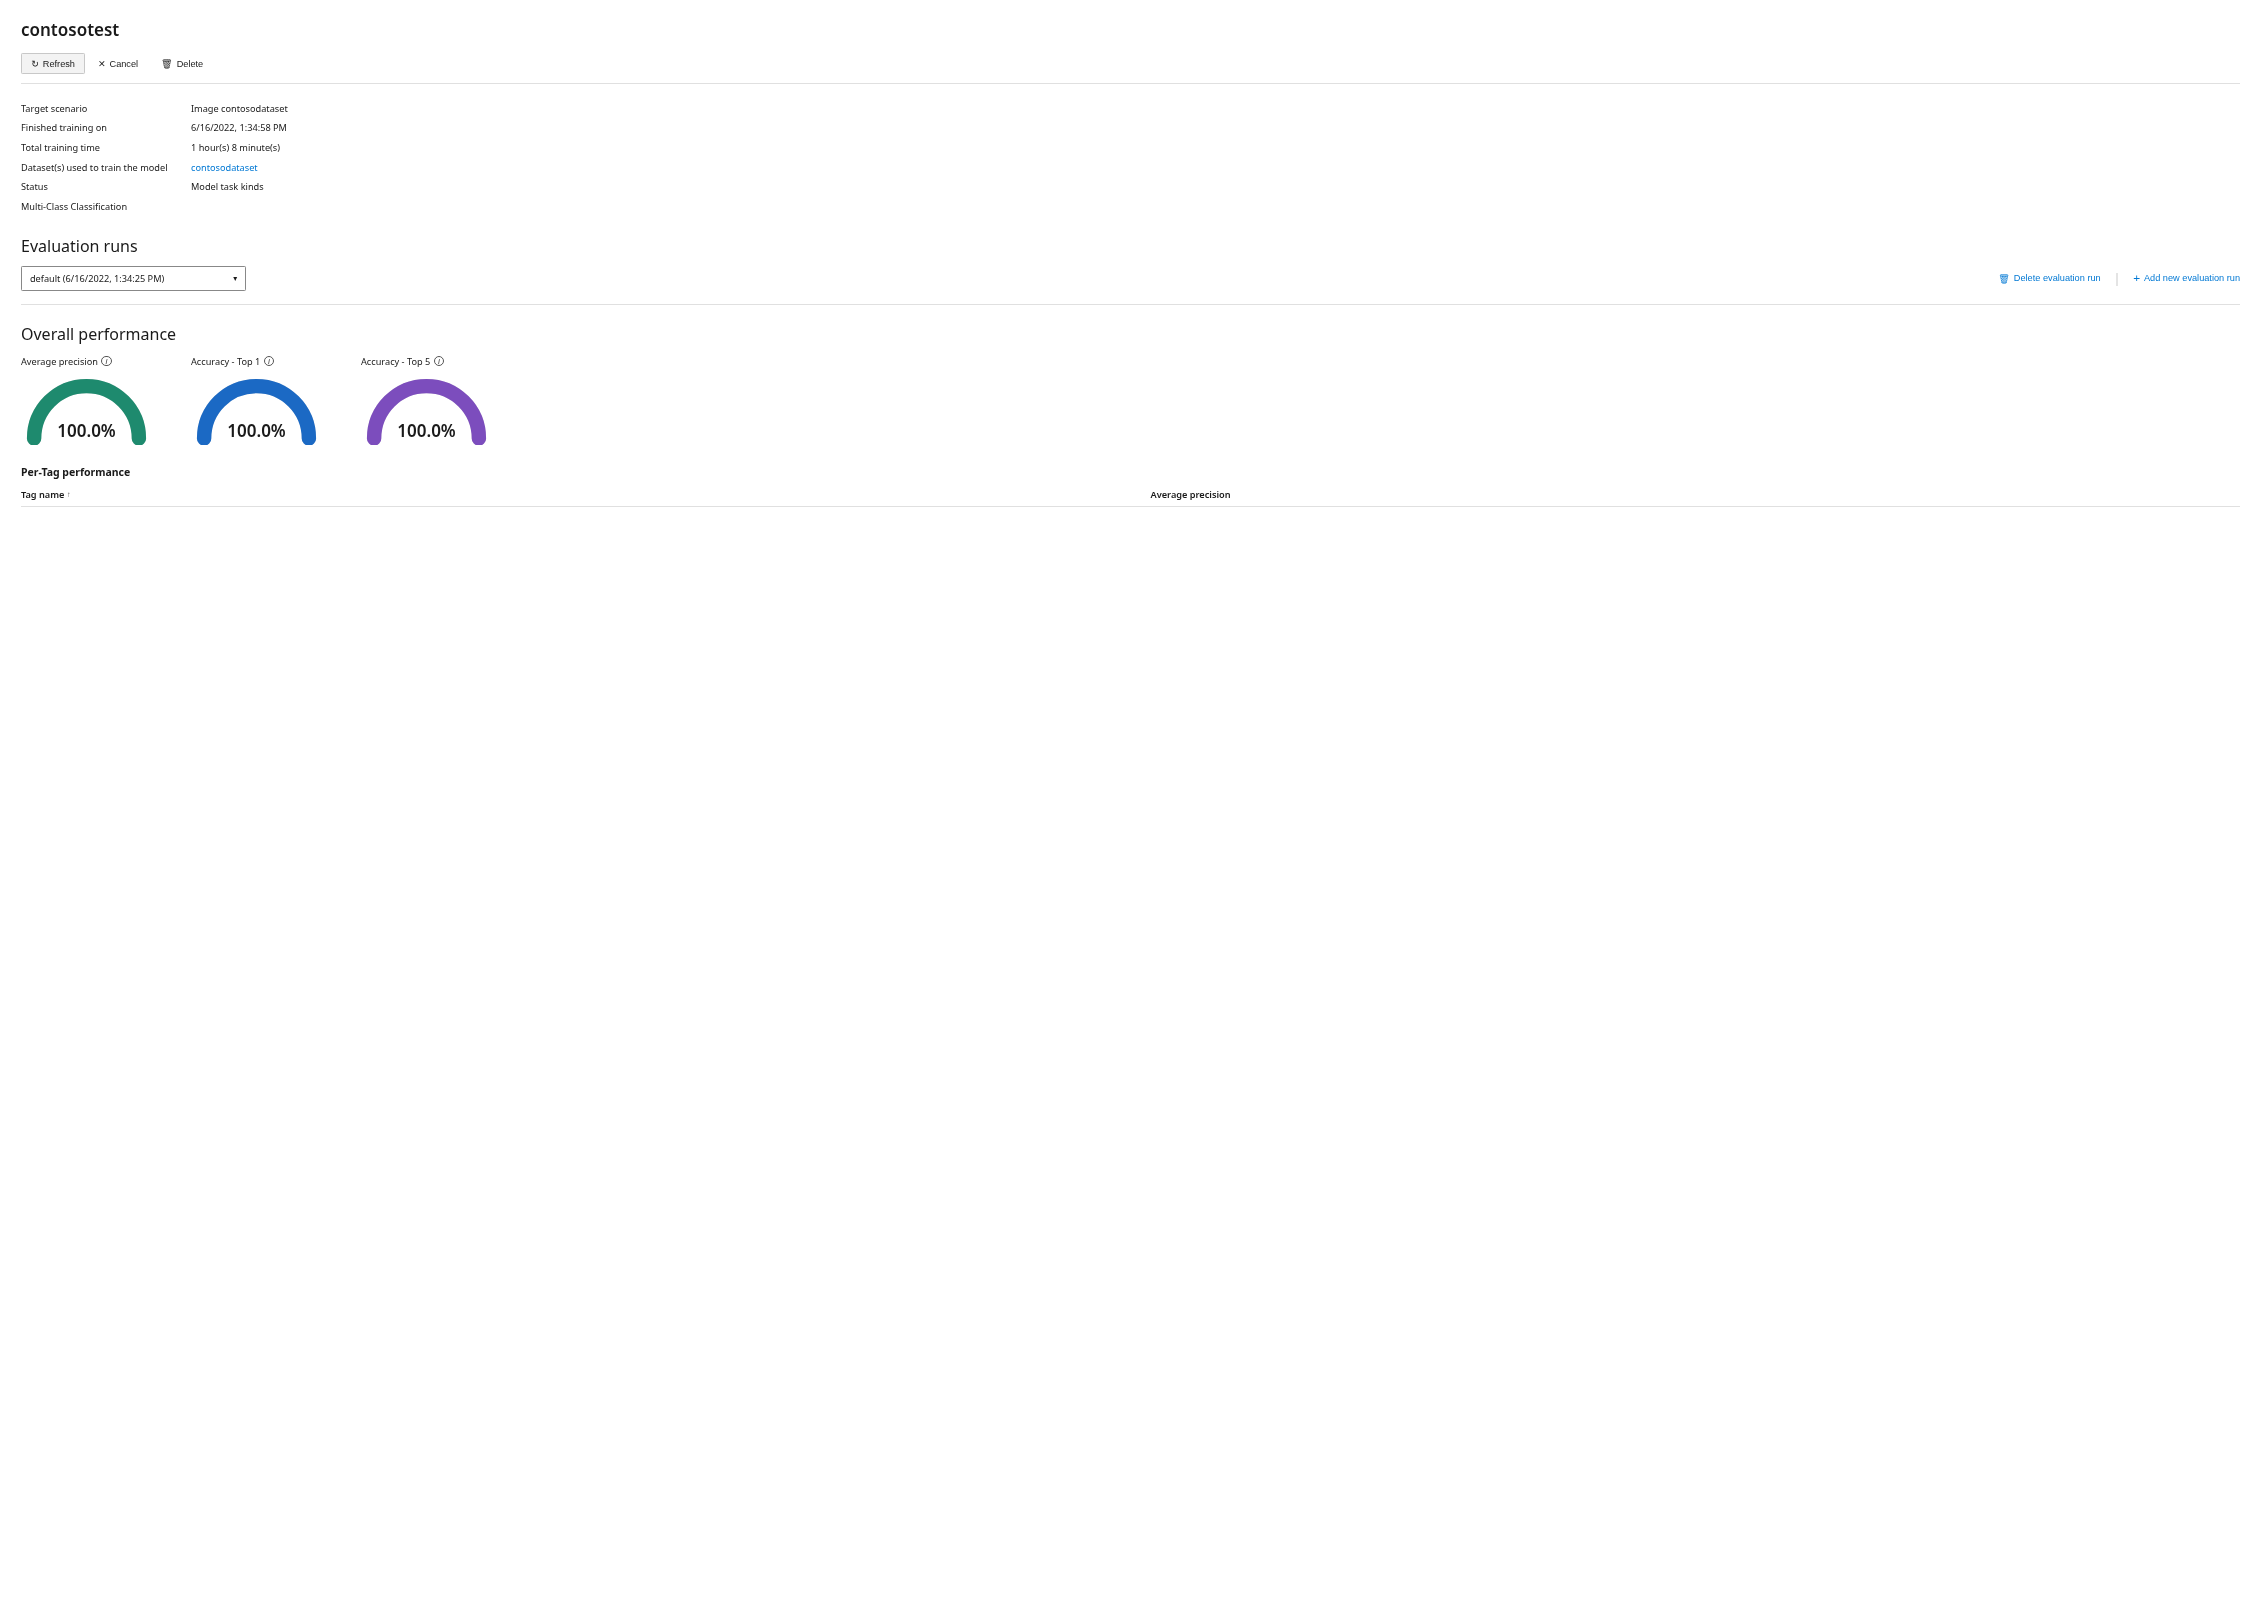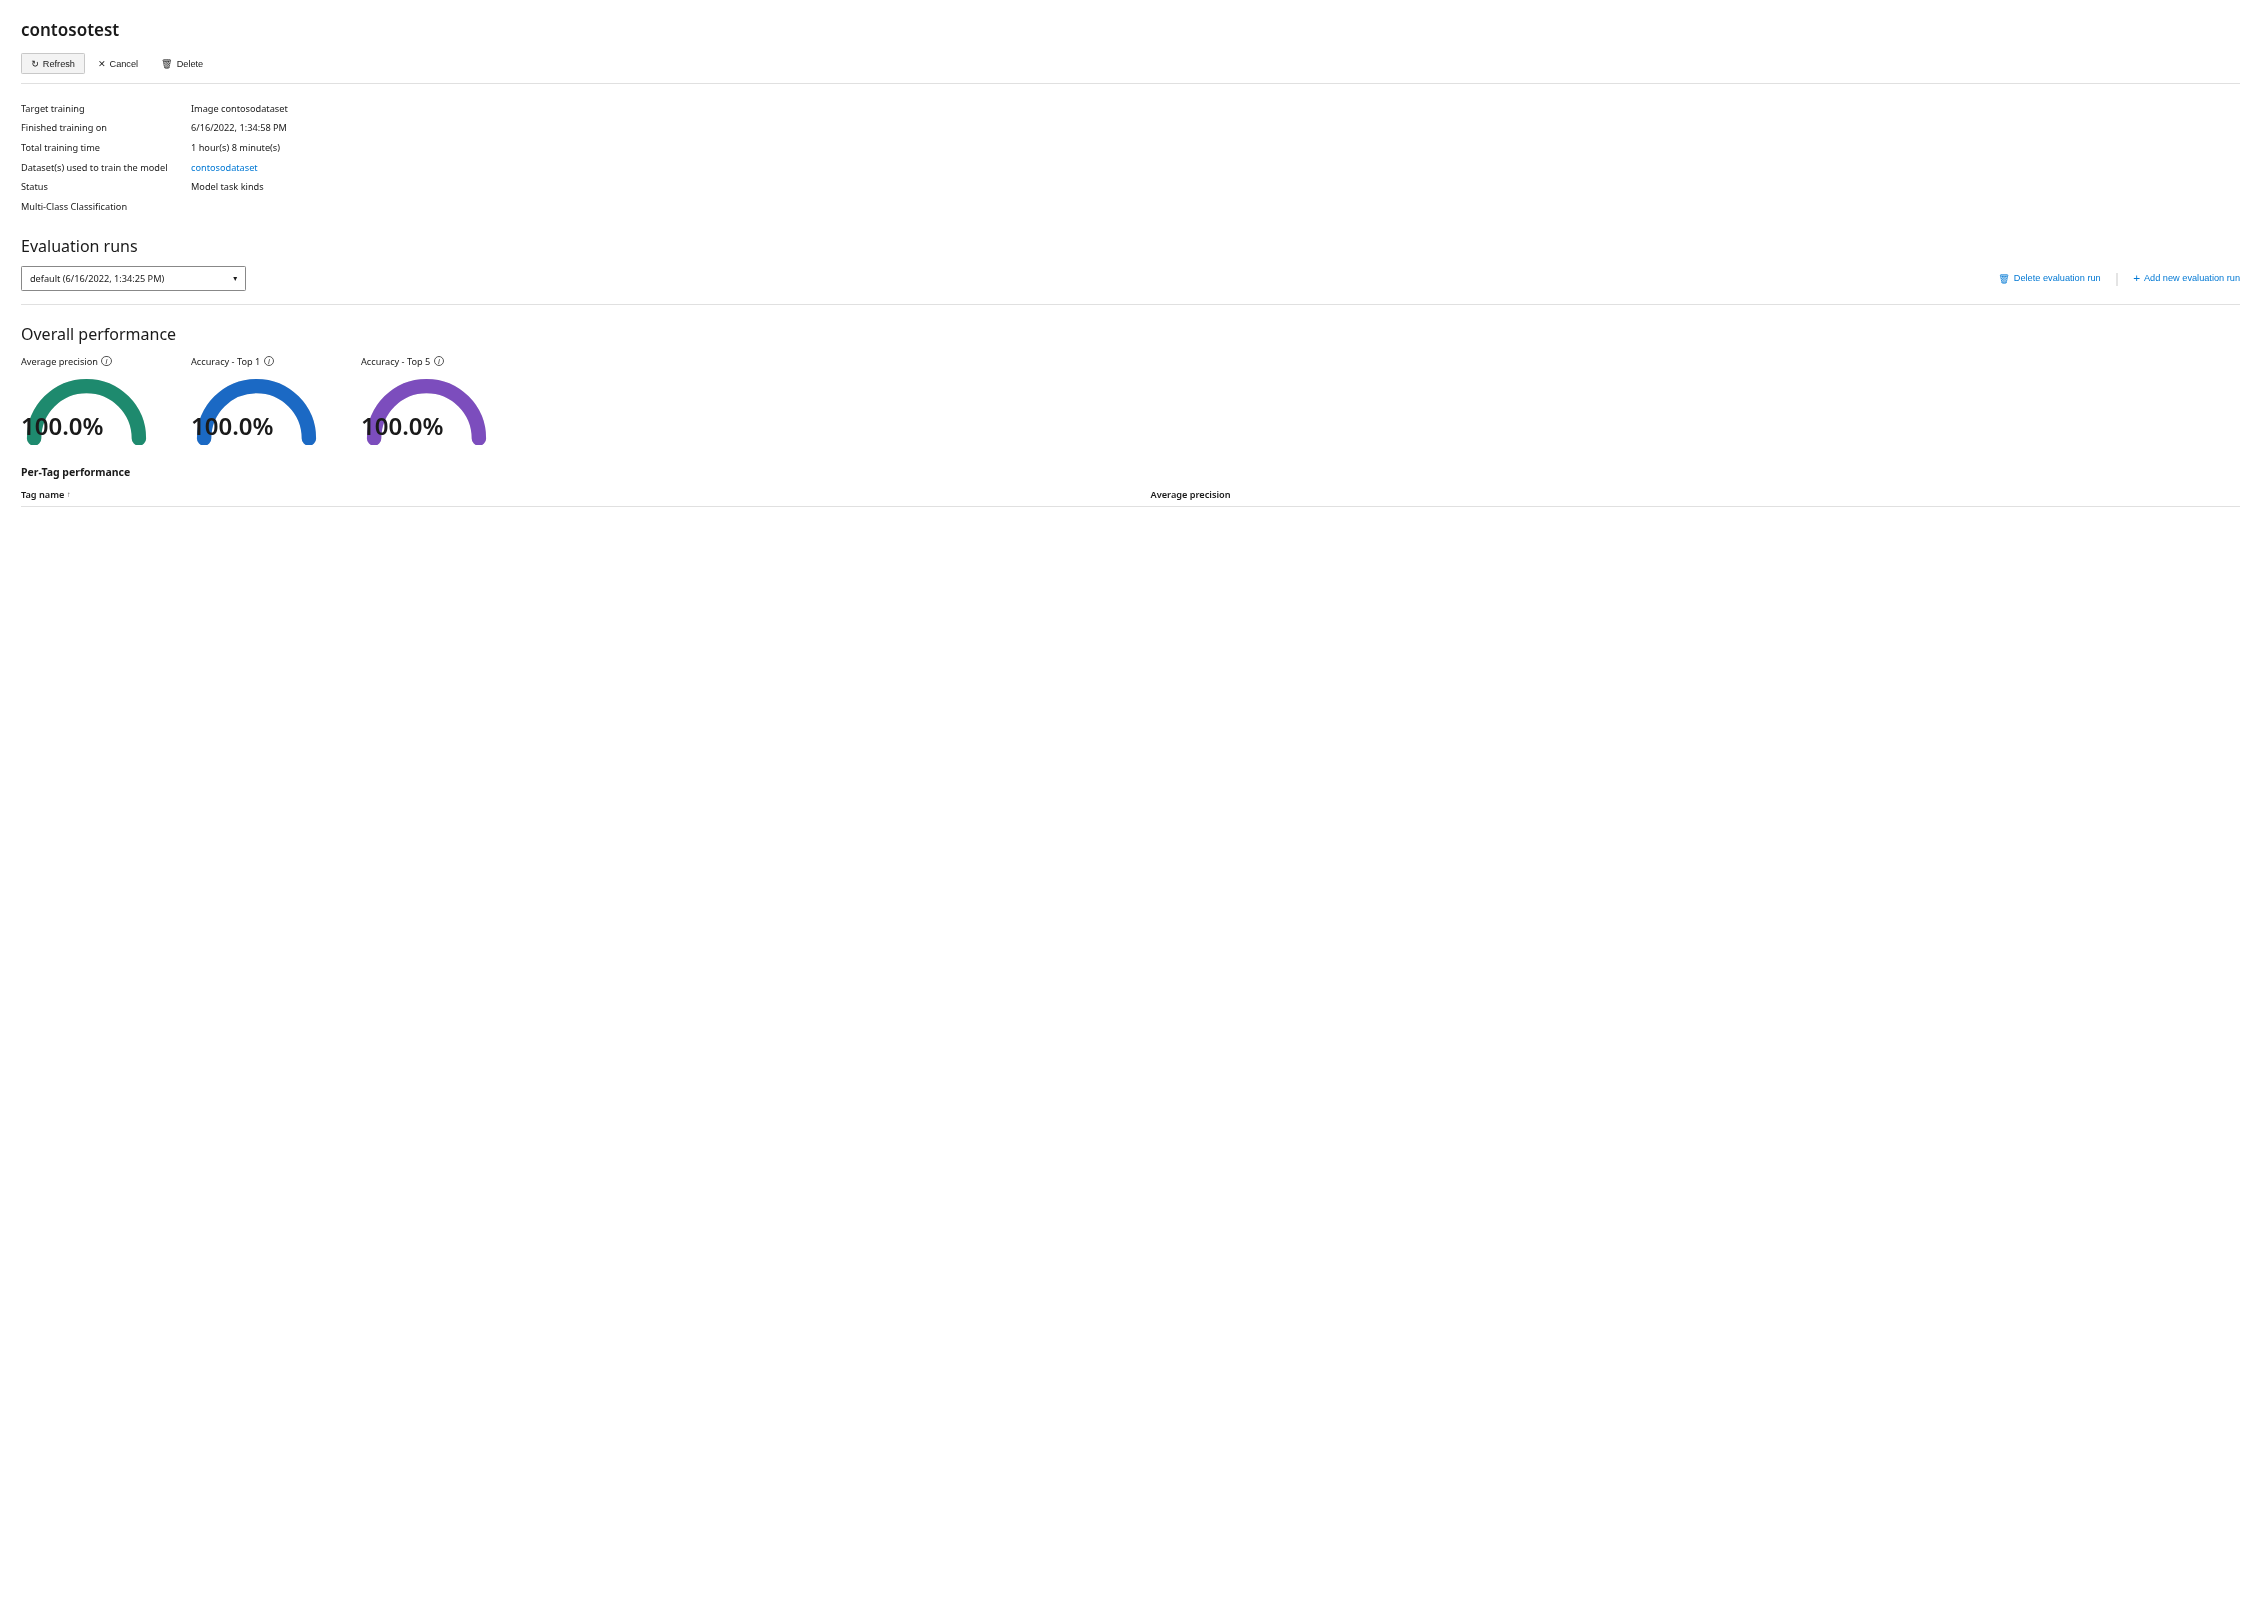--- a/index.html
+++ b/index.html
@@ -159,22 +159,22 @@
       height: 131px;
       position: absolute;
       top: 0;
       left: 0;
     }
     .gauge-value {
       position: absolute;
       bottom: 2.6px;
       left: 0;
       width: 100%;
-      text-align: left;
-      font-size: 24px;
+      text-align: center;
+      font-size: 17px;
       font-weight: 600;
       color: #1a1a1a;
     }
     .per-tag-section {}
     .per-tag-title {
       font-size: 10.5px;
       font-weight: 700;
       margin-bottom: 9.2px;
       color: #1a1a1a;
     }
@@ -212,21 +212,21 @@
     <span class="toolbar-icon">✕</span>
     <span>Cancel</span>
   </button>
   <button class="toolbar-btn ghost">
     <span class="toolbar-icon">🗑</span>
     <span>Delete</span>
   </button>
 </div>
 
 <div class="info-grid">
-<div class="info-label">Target training</div>
+<div class="info-label">Target scenario</div>
     <div class="info-value">Image contosodataset</div>
     <div class="info-label">Finished training on</div>
     <div class="info-value">6/16/2022, 1:34:58 PM</div>
     <div class="info-label">Total training time</div>
     <div class="info-value">1 hour(s) 8 minute(s)</div>
     <div class="info-label">Dataset(s) used to train the model</div>
     <div class="info-value link">contosodataset</div>
     <div class="info-label">Status</div>
     <div class="info-label">Model task kinds</div>
     <div class="info-value">Multi-Class Classification</div>

